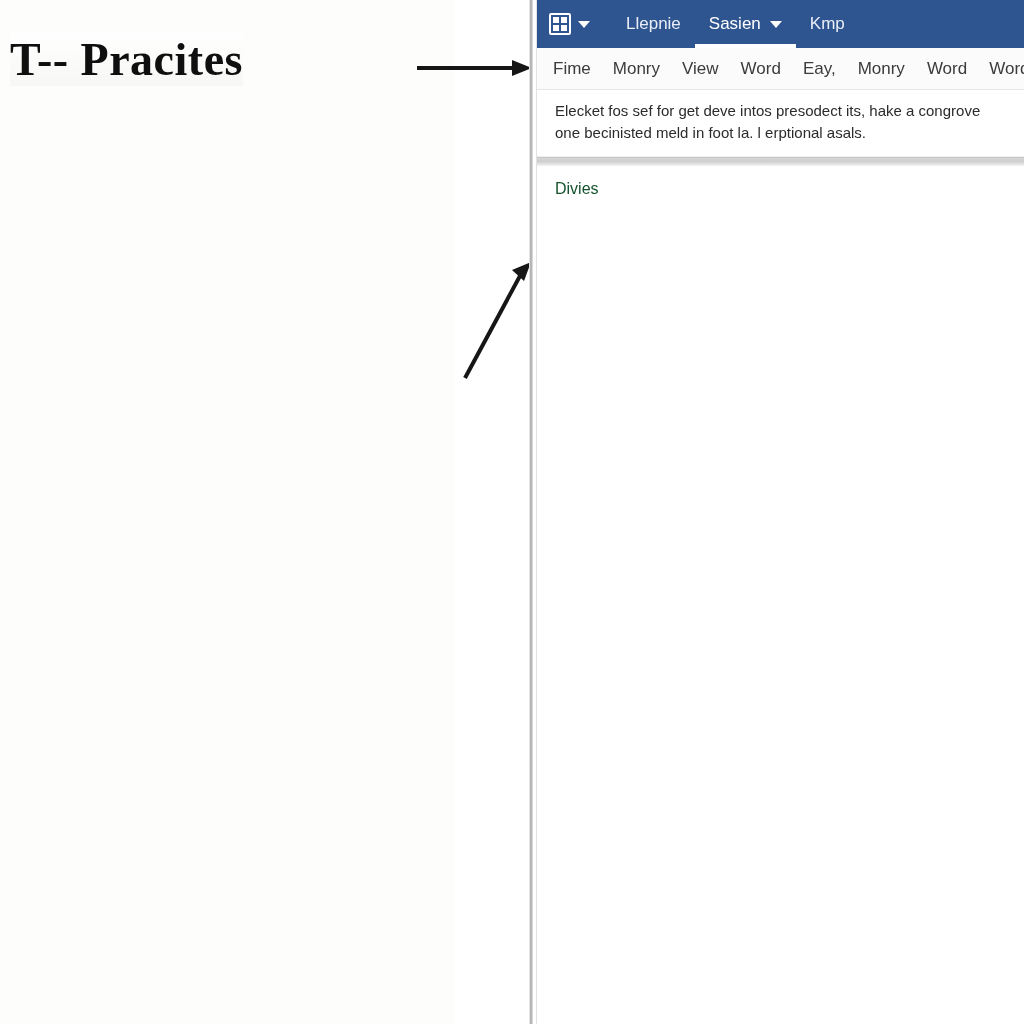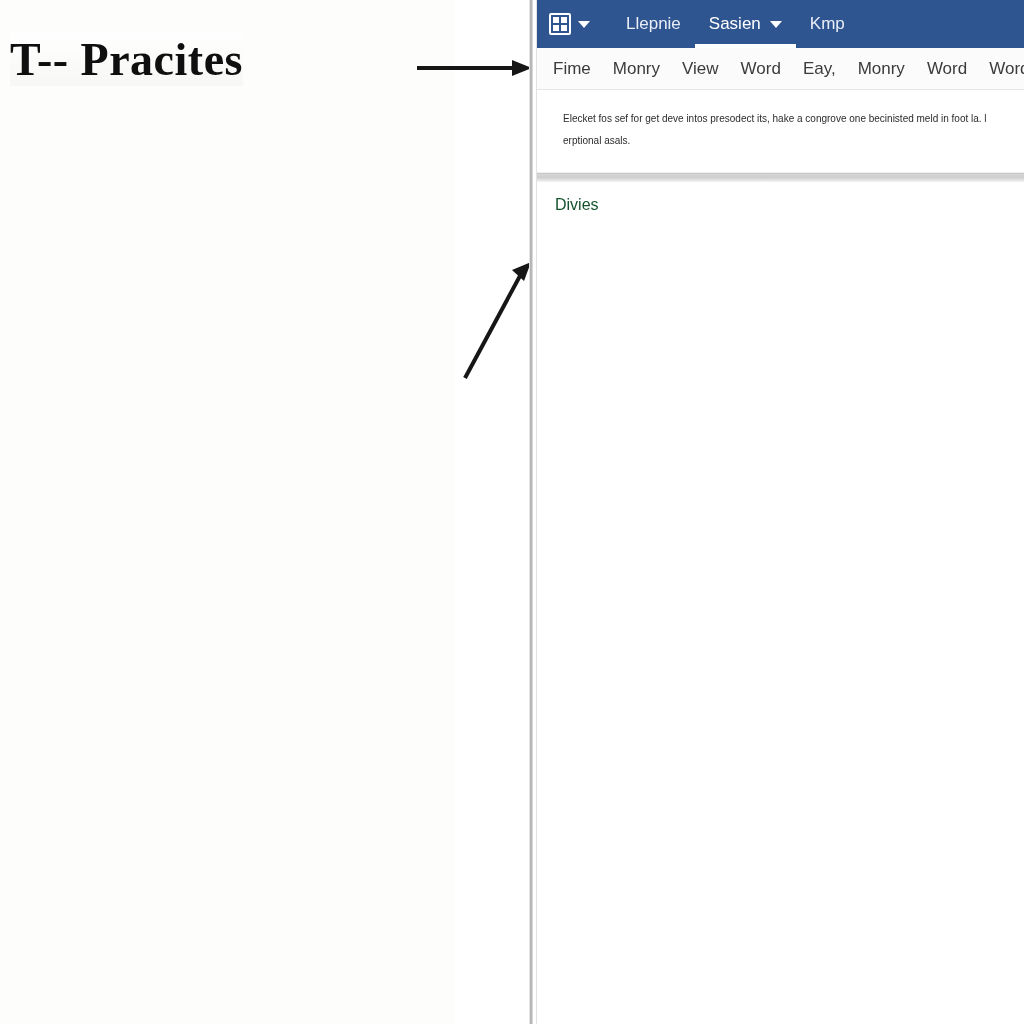--- a/index.html
+++ b/index.html
@@ -163,22 +163,22 @@
   .menu-item:last-child { margin-right: 0; }
 
   
   .info-strip {
     background: #ffffff;
     padding: 10px 16px 12px 18px;
     box-sizing: border-box;
     border-bottom: 1px solid #efefef;
   }
   .info-strip p {
-    margin: 8px;
-    font-size: 10px;
+    margin: 0;
+    font-size: 15px;
     line-height: 22px;
     color: #2b2b2b;
     max-width: 440px;
   }
 
   .grey-rule {
     height: 8px;
     background: linear-gradient(to bottom, #d6d6d6 0%, #cfcfcf 45%, #f4f4f4 100%);
     border-top: 1px solid #c8c8c8;
   }

